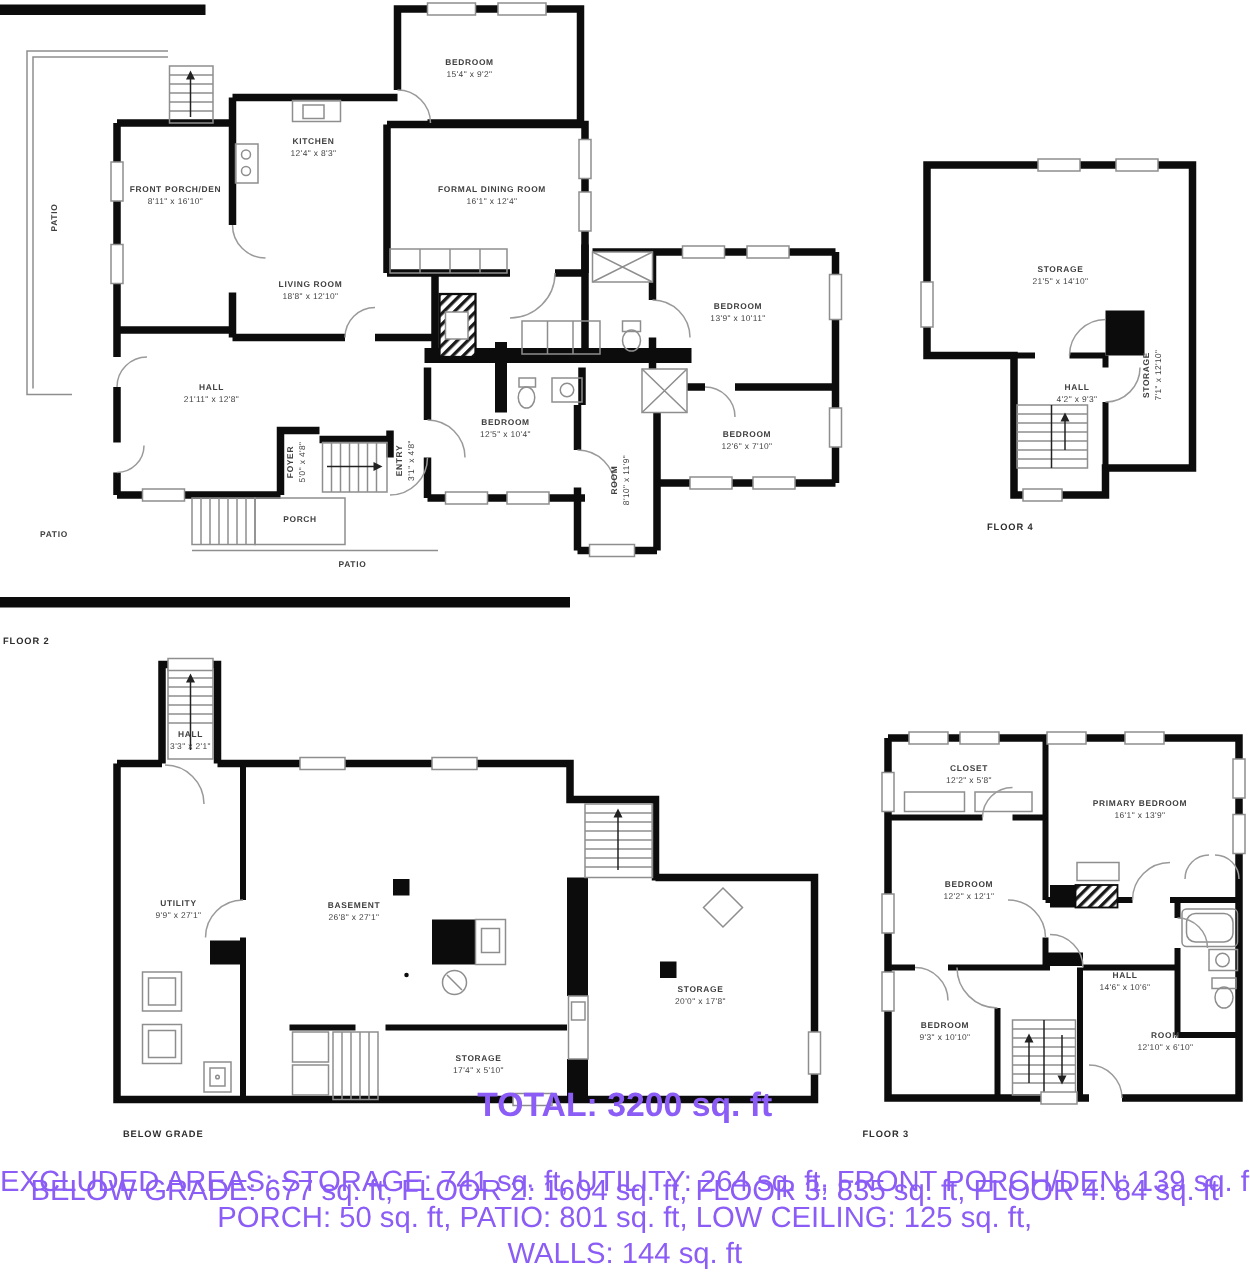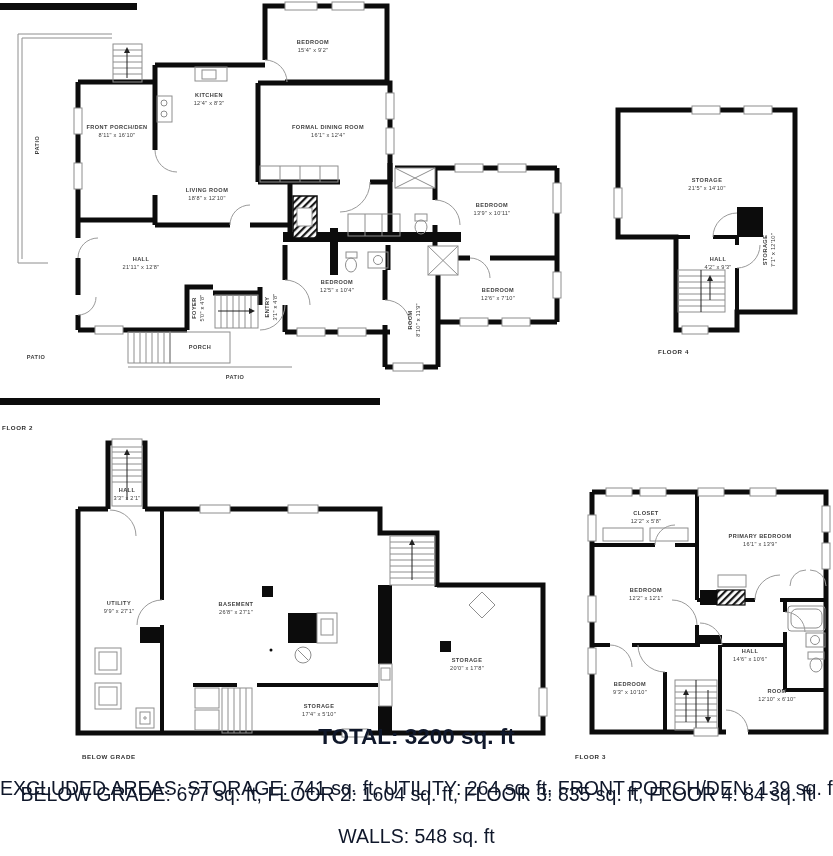--- a/index.html
+++ b/index.html
@@ -8,21 +8,21 @@
   #stage{position:absolute;inset:0;}
   svg{position:absolute;left:0;top:0;}
   .lbl{position:absolute;transform:translate(-50%,-50%);text-align:center;
        color:#404040;font-size:5.6px;line-height:8px;letter-spacing:.45px;
        white-space:nowrap;font-weight:700;}
   .lbl .dim{font-weight:400;letter-spacing:.25px;display:block;}
   .lbl .nm{display:block;}
   .rot{transform:translate(-50%,-50%) rotate(-90deg);}
   .cap{position:absolute;font-size:6.2px;letter-spacing:.6px;color:#2f2f2f;
        font-weight:700;white-space:nowrap;}
-  .sum{position:absolute;width:100%;text-align:center;color:#0f172a;
+  .sum{position:absolute;width:100%;text-align:center;color:#8b5cf6;
        font-size:19.5px;line-height:22px;white-space:nowrap;}
   .sum-total{font-size:22.5px;font-weight:700;}
   .sum-disc{font-size:7.5px;color:#aaa;letter-spacing:.4px;line-height:9px;}
   
   .w{stroke:#0c0c0c;stroke-width:5;fill:none;}
   .w4{stroke:#0c0c0c;stroke-width:4;fill:none;}
   .t{stroke:#8e8e8e;stroke-width:1;fill:none;}
   .tf{stroke:#8e8e8e;stroke-width:1;fill:#fff;}
   .d{stroke:#9a9a9a;stroke-width:1;fill:none;}
   .blk{fill:#0c0c0c;}
@@ -423,15 +423,16 @@
     </div>
 <div class="lbl" style="left:777px;top:695px">
       <span class="nm">ROOM</span>
       <span class="dim">12'10" x 6'10"</span>
     </div>
 <div class="cap" style="left:575px;top:753px">FLOOR 3</div>
 
 <div class="sum sum-total" style="top:726px">TOTAL: 3200 sq. ft</div>
 <div class="sum" style="top:783px">BELOW GRADE: 677 sq. ft, FLOOR 2: 1604 sq. ft, FLOOR 3: 835 sq. ft, FLOOR 4: 84 sq. ft</div>
 <div class="sum" style="top:777px">EXCLUDED AREAS: STORAGE: 741 sq. ft, UTILITY: 264 sq. ft, FRONT PORCH/DEN: 139 sq. ft</div>
-<div class="sum" style="top:825px">WALLS: 548 sq. ft</div>
+<div class="sum" style="top:801px">PORCH: 50 sq. ft, PATIO: 801 sq. ft, LOW CEILING: 125 sq. ft,</div>
+<div class="sum" style="top:825px">WALLS: 144 sq. ft</div>
 
 </div>
 
 </body></html>

